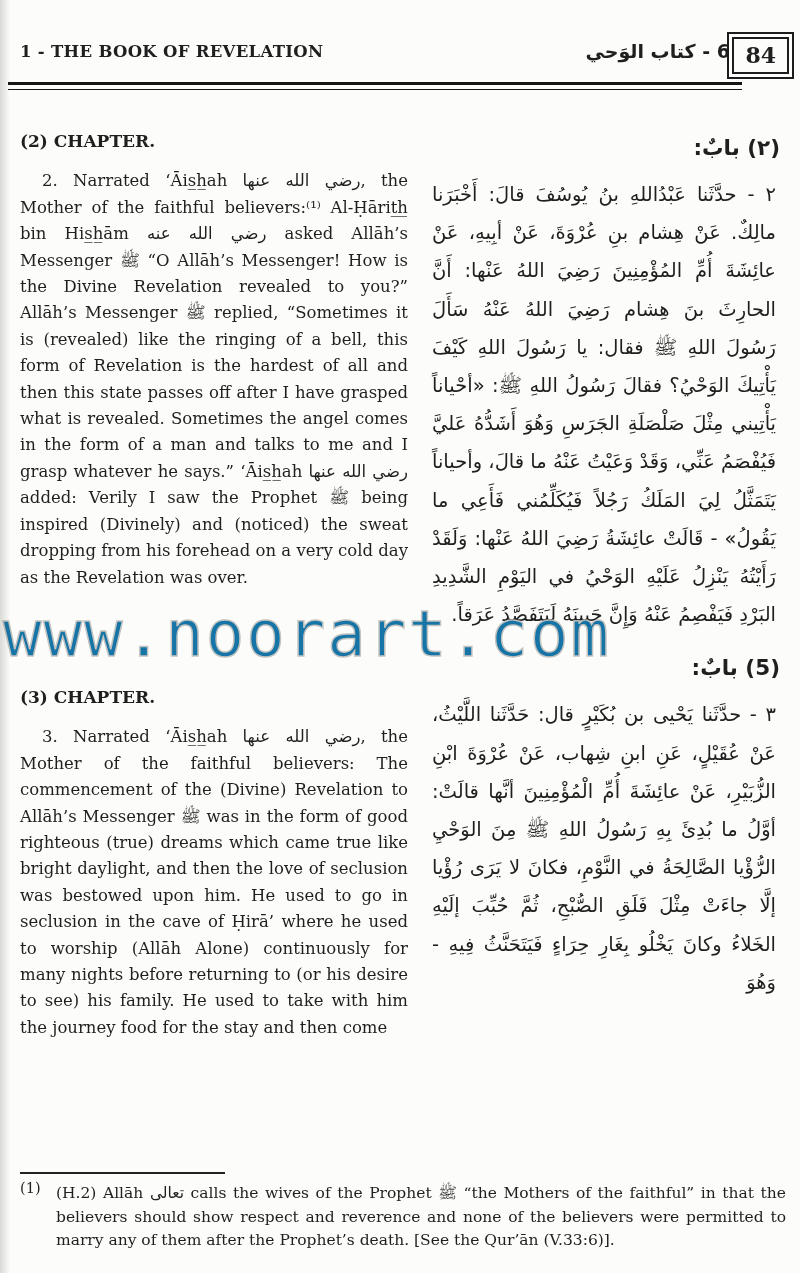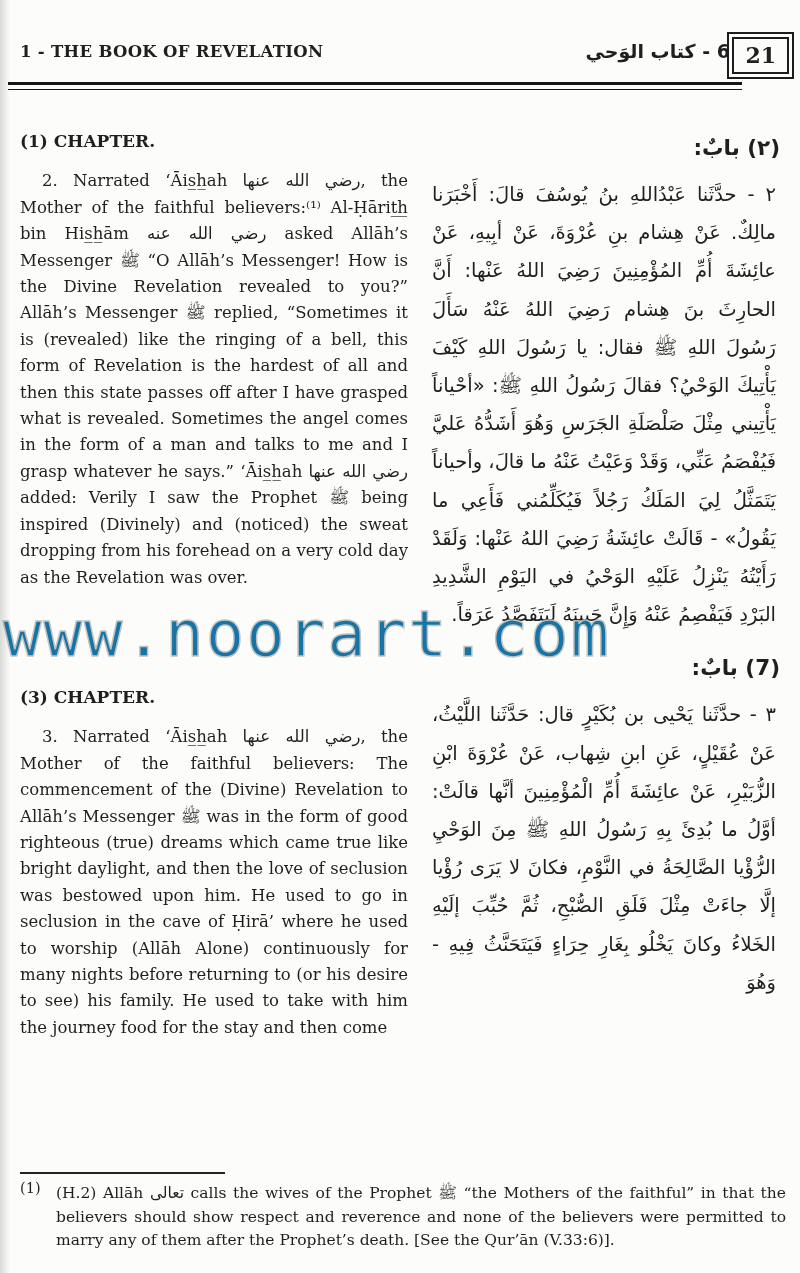--- a/index.html
+++ b/index.html
@@ -75,37 +75,37 @@
 
 <div class="page">
 
   <div class="header">
     <div class="header-row">
       <span class="title-en">1 - THE BOOK OF REVELATION</span>
       <span class="title-ar" dir="rtl">6 - كتاب الوَحي</span>
     </div>
     <div class="rule"></div>
     <div class="pagebox">
-      <div class="pagebox-inner">21</div>
+      <div class="pagebox-inner">84</div>
     </div>
   </div>
 
   <div class="main">
 
     <div class="col-en">
-      <p class="chapter-heading">(1) CHAPTER.</p>
+      <p class="chapter-heading">(2) CHAPTER.</p>
       <p class="para">2. Narrated ‘Āis̲h̲ah رضي الله عنها, the Mother of the faithful believers:⁽¹⁾ Al-Ḥārit̲h̲ bin His̲h̲ām رضي الله عنه asked Allāh’s Messenger ﷺ “O Allāh’s Messenger! How is the Divine Revelation revealed to you?” Allāh’s Messenger ﷺ replied, “Sometimes it is (revealed) like the ringing of a bell, this form of Revelation is the hardest of all and then this state passes off after I have grasped what is revealed. Sometimes the angel comes in the form of a man and talks to me and I grasp whatever he says.” ‘Āis̲h̲ah رضي الله عنها added: Verily I saw the Prophet ﷺ being inspired (Divinely) and (noticed) the sweat dropping from his forehead on a very cold day as the Revelation was over.</p>
       <p class="chapter-heading second">(3) CHAPTER.</p>
       <p class="para">3. Narrated ‘Āis̲h̲ah رضي الله عنها, the Mother of the faithful believers: The commencement of the (Divine) Revelation to Allāh’s Messenger ﷺ was in the form of good righteous (true) dreams which came true like bright daylight, and then the love of seclusion was bestowed upon him. He used to go in seclusion in the cave of Ḥirā’ where he used to worship (Allāh Alone) continuously for many nights before returning to (or his desire to see) his family. He used to take with him the journey food for the stay and then come</p>
     </div>
 
     <div class="col-ar">
       <p class="bab">(٢) بابٌ:</p>
       <p class="ar-para">٢ - حدَّثَنا عَبْدُاللهِ بنُ يُوسُفَ قالَ: أَخْبَرَنا مالِكٌ. عَنْ هِشام بنِ عُرْوَةَ، عَنْ أبِيهِ، عَنْ عائِشَةَ أُمِّ المُؤْمِنِينَ رَضِيَ اللهُ عَنْها: أَنَّ الحارِثَ بنَ هِشام رَضِيَ اللهُ عَنْهُ سَأَلَ رَسُولَ اللهِ ﷺ فقال: يا رَسُولَ اللهِ كَيْفَ يَأْتِيكَ الوَحْيُ؟ فقالَ رَسُولُ اللهِ ﷺ: «أحْياناً يَأْتِيني مِثْلَ صَلْصَلَةِ الجَرَسِ وَهُوَ أَشَدُّهُ عَليَّ فَيُفْصَمُ عَنِّي، وَقَدْ وَعَيْتُ عَنْهُ ما قالَ، وأحياناً يَتَمَثَّلُ لِيَ المَلَكُ رَجُلاً فَيُكَلِّمُني فَأَعِي ما يَقُولُ» - قَالَتْ عائِشَةُ رَضِيَ اللهُ عَنْها: وَلَقَدْ رَأَيْتُهُ يَنْزِلُ عَلَيْهِ الوَحْيُ في اليَوْمِ الشَّدِيدِ البَرْدِ فَيَفْصِمُ عَنْهُ وَإِنَّ جَبِينَهُ لَيَتَفَصَّدُ عَرَقاً.</p>
-      <p class="bab second">(7) بابٌ:</p>
+      <p class="bab second">(5) بابٌ:</p>
       <p class="ar-para">٣ - حدَّثَنا يَحْيى بن بُكَيْرٍ قال: حَدَّثَنا اللَّيْثُ، عَنْ عُقَيْلٍ، عَنِ ابنِ شِهاب، عَنْ عُرْوَةَ ابْنِ الزُّبَيْرِ، عَنْ عائِشَةَ أُمِّ الْمُؤْمِنِينَ أنَّها قالَتْ: أوَّلُ ما بُدِئَ بِهِ رَسُولُ اللهِ ﷺ مِنَ الوَحْيِ الرُّؤْيا الصَّالِحَةُ في النَّوْمِ، فكانَ لا يَرَى رُؤْيا إلَّا جاءَتْ مِثْلَ فَلَقِ الصُّبْحِ، ثُمَّ حُبِّبَ إلَيْهِ الخَلاءُ وكانَ يَخْلُو بِغَارِ حِرَاءٍ فَيَتَحَنَّثُ فِيهِ - وَهُوَ</p>
     </div>
 
   </div>
 
   <div class="watermark">www.noorart.com</div>
 
   <div class="footnote">
     <div class="fn-rule"></div>
     <div class="fn-body">

